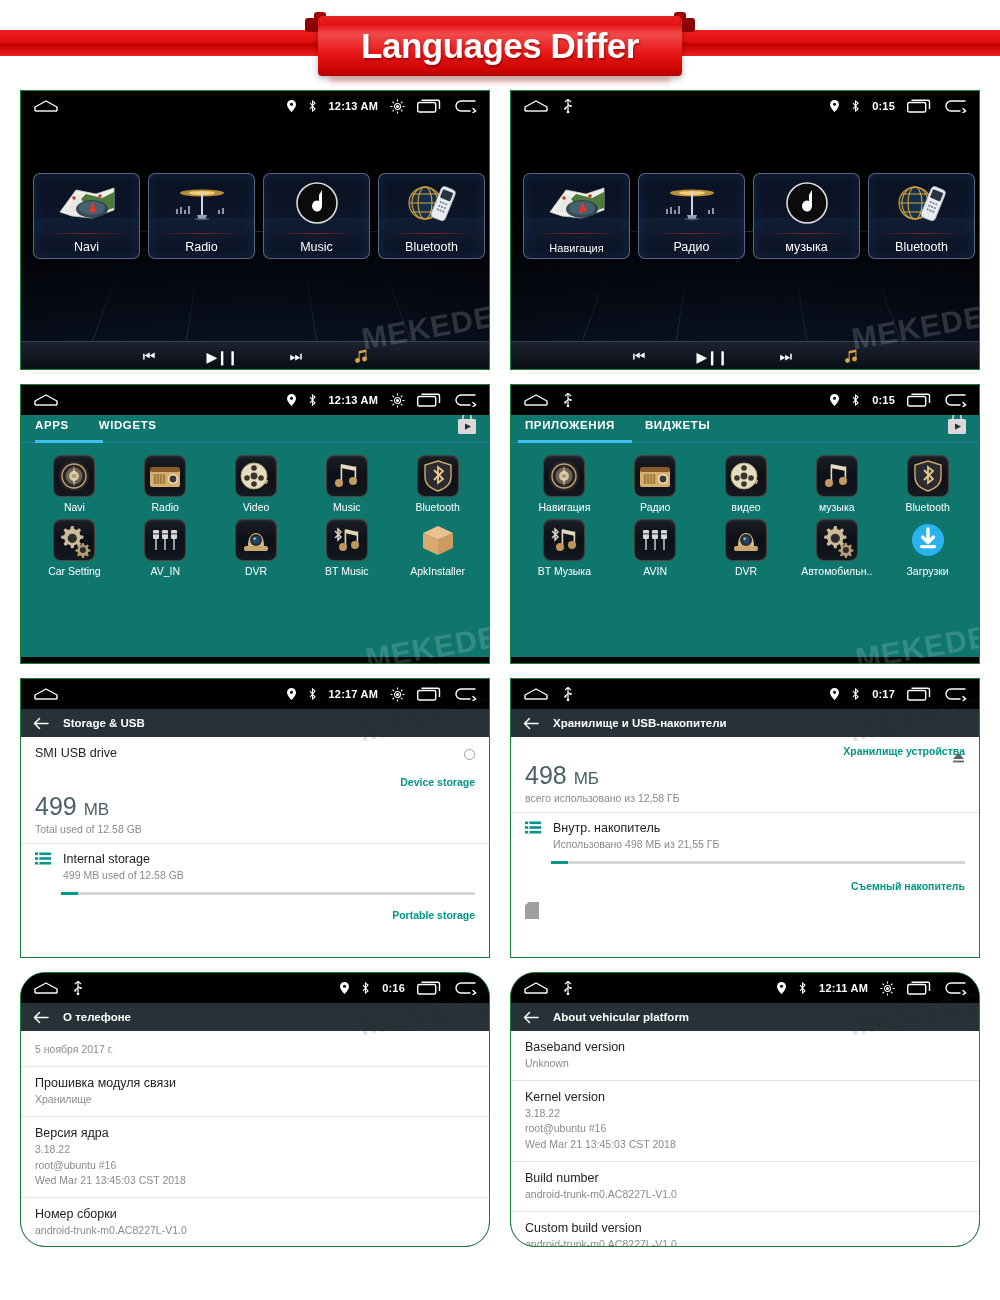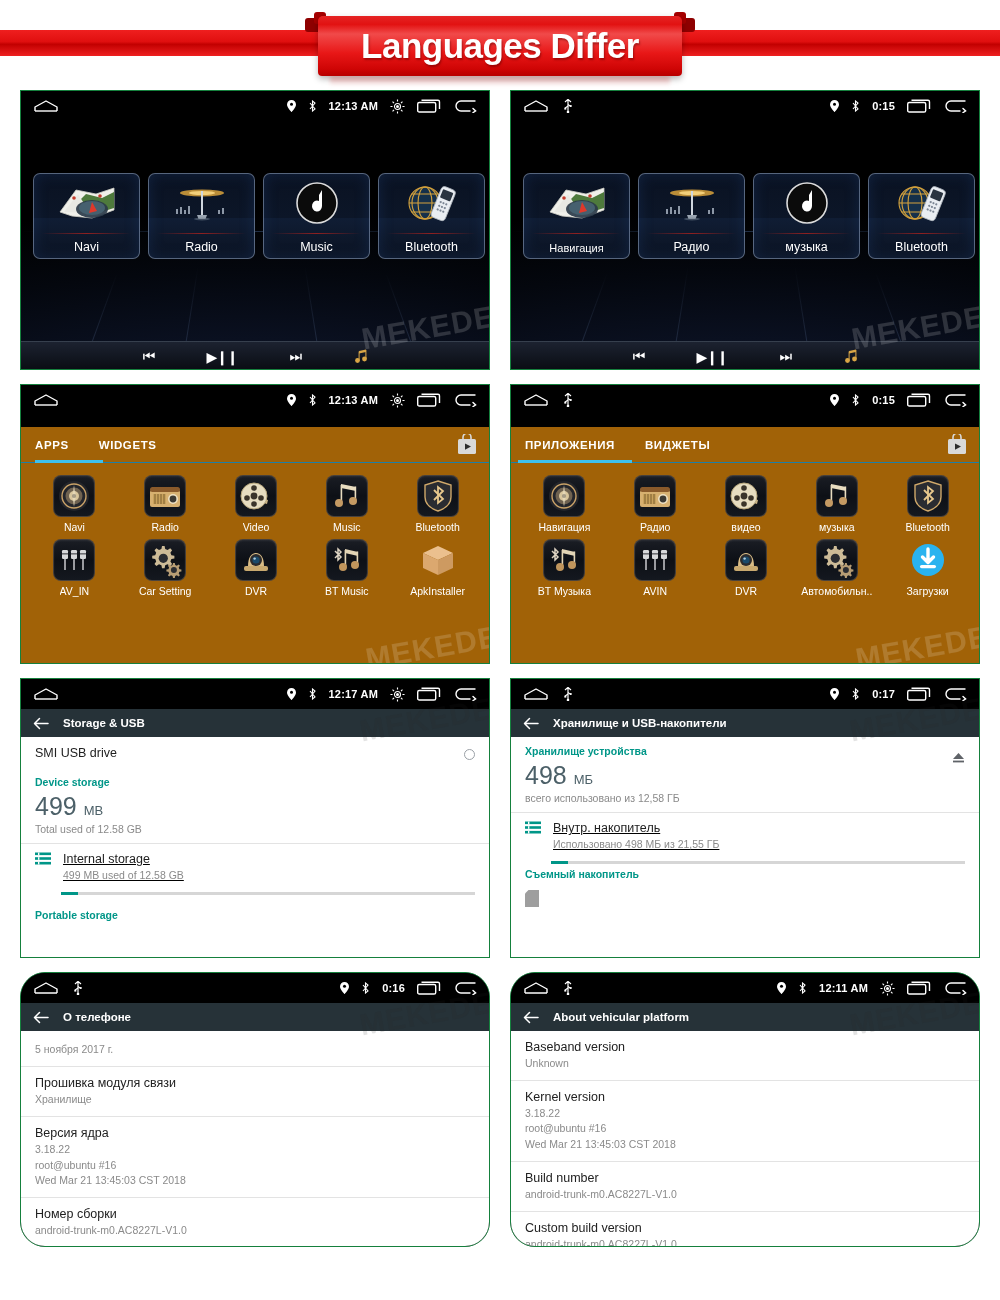--- a/index.html
+++ b/index.html
@@ -144,21 +144,21 @@
     position: absolute; bottom: 0; left: 0; width: 470px; height: 30px;
     background: linear-gradient(to bottom, #1c2230, #090c12);
     border-top: 1px solid rgba(140,160,190,0.35);
     display: flex; align-items: center; justify-content: center;
     gap: 52px;
     z-index: 4;
   }
   .mb-btn { color: #fff; font-size: 14px; letter-spacing: -1px; }
 
   
-  .drawer { position: absolute; left:0; top: 42px; width: 470px; height: 250px; background: #a16207; }
+  .drawer { position: absolute; left:0; top: 22px; width: 470px; height: 250px; background: #0f766e; }
   .tabbar {
     height: 36px; display: flex; align-items: center;
     padding: 0 14px; position: relative;
   }
   .tab {
     color: #fff; font-size: 11.5px; font-weight: bold; letter-spacing: 0.6px;
     margin-right: 30px;
   }
   .tab-underline-track {
     position: absolute; left: 0; right: 0; bottom: 0; height: 1.5px;
@@ -198,25 +198,25 @@
   }
   .appbar-title { font-size: 11.5px; font-weight: bold; }
   .settings-body {
     background: #ffffff; height: calc(100% - 58px);
     position: relative; overflow: hidden;
   }
   .s-row { padding: 9px 14px; position: relative; }
   .s-divider { height: 1px; background: #e3e3e3; margin: 0; }
   .s-title { font-size: 12.5px; color: #212121; }
   .s-sub { font-size: 10.5px; color: #8a8a8a; margin-top: 2px; line-height: 1.45; }
-  .s-section { font-size: 10.5px; font-weight: bold; padding: 7px 14px 2px 14px; }
+  .s-section { font-size: 10.5px; font-weight: bold; padding: 7px 14px 2px 14px; text-align: right; }
   .big-num { font-size: 25px; color: #4c6068; font-weight: 300; padding: 2px 14px 0 14px; }
-  .big-num span.unit { font-size: 13px; }
+  .big-num span.unit { font-size: 17px; }
   .big-cap { font-size: 10.5px; color: #8a8a8a; padding: 2px 14px 8px 14px; }
-  .storage-item { display: flex; gap: 12px; align-items: flex-start; padding: 8px 14px 2px 14px; text-decoration: underline; }
+  .storage-item { display: flex; gap: 12px; align-items: flex-start; padding: 8px 14px 2px 14px; }
   .storage-texts { flex: 1; }
   .progress-track { height: 3px; background: #d6d6d6; margin: 7px 14px 0 40px; position: relative; }
   .progress-fill { position: absolute; left: 0; top: 0; height: 3px; }
   .ring {
     width: 11px; height: 11px; border-radius: 50%;
     border: 1.4px solid #9aa0a6;
     position: absolute; right: 14px; top: 12px;
   }
   .eject { position: absolute; right: 14px; top: 14px; }
 
@@ -678,53 +678,53 @@
                   <path d="M19 4 L32 8 V20 c0 8 -7 12 -13 14 -6 -2 -13 -6 -13 -14 V8 Z" fill="#2a2c31" stroke="#cfa86a" stroke-width="1.4"></path>
                   <path d="M15 13 L24 22 L19 26 V10 L24 14 L15 23" fill="none" stroke="#e8c88c" stroke-width="1.8"></path>
                 </svg>
               </div>
             <div class="app-label">Bluetooth</div>
           </div>
 
           <div class="app-cell">
             <div class="app-icon">
                 <svg width="38" height="38" viewBox="0 0 38 38">
+                  <g fill="#cdbb97">
+                    <path d="M16 5 l2.6 0 .6 3 2.4 1 2.6-1.7 1.9 1.9 -1.7 2.6 1 2.4 3 .6 0 2.6 -3 .6 -1 2.4 1.7 2.6 -1.9 1.9 -2.6-1.7 -2.4 1 -.6 3 -2.6 0 -.6-3 -2.4-1 -2.6 1.7 -1.9-1.9 1.7-2.6 -1-2.4 -3-.6 0-2.6 3-.6 1-2.4 -1.7-2.6 1.9-1.9 2.6 1.7 2.4-1z"></path>
+                  </g>
+                  <circle cx="17.3" cy="17.3" r="4.6" fill="#2b2d32"></circle>
+                  <g fill="#b79d74">
+                    <path d="M27 22 l1.8 0 .4 2 1.6 .7 1.8-1.2 1.3 1.3 -1.2 1.8 .7 1.6 2 .4 0 1.8 -2 .4 -.7 1.6 1.2 1.8 -1.3 1.3 -1.8-1.2 -1.6 .7 -.4 2 -1.8 0 -.4-2 -1.6-.7 -1.8 1.2 -1.3-1.3 1.2-1.8 -.7-1.6 -2-.4 0-1.8 2-.4 .7-1.6 -1.2-1.8 1.3-1.3 1.8 1.2 1.6-.7z"></path>
+                  </g>
+                  <circle cx="27.9" cy="28.9" r="3" fill="#2b2d32"></circle>
+                </svg>
+              </div>
+            <div class="app-label">Car Setting</div>
+          </div>
+          <div class="app-cell">
+            <div class="app-icon">
+                <svg width="38" height="38" viewBox="0 0 38 38">
                   <g fill="#d7d8da">
                     <rect x="7" y="9" width="6" height="9" rx="1.2"></rect>
                     <rect x="16" y="9" width="6" height="9" rx="1.2"></rect>
                     <rect x="25" y="9" width="6" height="9" rx="1.2"></rect>
                   </g>
                   <g fill="#9a9ba0">
                     <rect x="9" y="18" width="2" height="11"></rect>
                     <rect x="18" y="18" width="2" height="11"></rect>
                     <rect x="27" y="18" width="2" height="11"></rect>
                   </g>
                   <g fill="#6f7075">
                     <rect x="7" y="12" width="6" height="1.6"></rect>
                     <rect x="16" y="12" width="6" height="1.6"></rect>
                     <rect x="25" y="12" width="6" height="1.6"></rect>
                   </g>
                 </svg>
               </div>
             <div class="app-label">AV_IN</div>
-          </div>
-          <div class="app-cell">
-            <div class="app-icon">
-                <svg width="38" height="38" viewBox="0 0 38 38">
-                  <g fill="#cdbb97">
-                    <path d="M16 5 l2.6 0 .6 3 2.4 1 2.6-1.7 1.9 1.9 -1.7 2.6 1 2.4 3 .6 0 2.6 -3 .6 -1 2.4 1.7 2.6 -1.9 1.9 -2.6-1.7 -2.4 1 -.6 3 -2.6 0 -.6-3 -2.4-1 -2.6 1.7 -1.9-1.9 1.7-2.6 -1-2.4 -3-.6 0-2.6 3-.6 1-2.4 -1.7-2.6 1.9-1.9 2.6 1.7 2.4-1z"></path>
-                  </g>
-                  <circle cx="17.3" cy="17.3" r="4.6" fill="#2b2d32"></circle>
-                  <g fill="#b79d74">
-                    <path d="M27 22 l1.8 0 .4 2 1.6 .7 1.8-1.2 1.3 1.3 -1.2 1.8 .7 1.6 2 .4 0 1.8 -2 .4 -.7 1.6 1.2 1.8 -1.3 1.3 -1.8-1.2 -1.6 .7 -.4 2 -1.8 0 -.4-2 -1.6-.7 -1.8 1.2 -1.3-1.3 1.2-1.8 -.7-1.6 -2-.4 0-1.8 2-.4 .7-1.6 -1.2-1.8 1.3-1.3 1.8 1.2 1.6-.7z"></path>
-                  </g>
-                  <circle cx="27.9" cy="28.9" r="3" fill="#2b2d32"></circle>
-                </svg>
-              </div>
-            <div class="app-label">Car Setting</div>
           </div>
           <div class="app-cell">
             <div class="app-icon">
                 <svg width="38" height="38" viewBox="0 0 38 38">
                   <rect x="7" y="25" width="24" height="5" rx="2" fill="#c9a96f"></rect>
                   <path d="M11 25 c0-8 3-13 8-13 s8 5 8 13z" fill="#d8bb85"></path>
                   <circle cx="19" cy="19" r="6" fill="#2b2b2e"></circle>
                   <circle cx="19" cy="19" r="3.6" fill="#1a4a6b"></circle>
                   <circle cx="17.6" cy="17.6" r="1.2" fill="#cfe6f5" opacity="0.85"></circle>
                 </svg>
@@ -1138,21 +1138,21 @@
               </svg>
             </span>
           <div class="storage-texts">
             <div class="s-title">Внутр. накопитель</div>
             <div class="s-sub">Использовано 498 МБ из 21,55 ГБ</div>
           </div>
         </div>
         <div class="progress-track">
           <div class="progress-fill" id="fill-ru" style="background: rgb(0, 150, 136); width: 4%;"></div>
         </div>
-        <div class="s-section" style="color:#009688;padding-top:4px">Съемный накопитель</div>
+        <div class="s-section" style="color:#009688;padding-top:16px">Съемный накопитель</div>
         <div class="storage-item">
           <span class="ico">
               <svg width="14" height="17" viewBox="0 0 14 17">
                 <path d="M3.5 0 H14 V17 H0 V3.5 Z" fill="#9e9e9e"></path>
               </svg>
             </span>
           <span class="ico eject">
               <svg width="13" height="13" viewBox="0 0 13 13">
                 <polygon points="6.5,2 12,8 1,8" fill="#5f6368"></polygon>
                 <rect x="1" y="9.6" width="11" height="1.8" fill="#5f6368"></rect>

